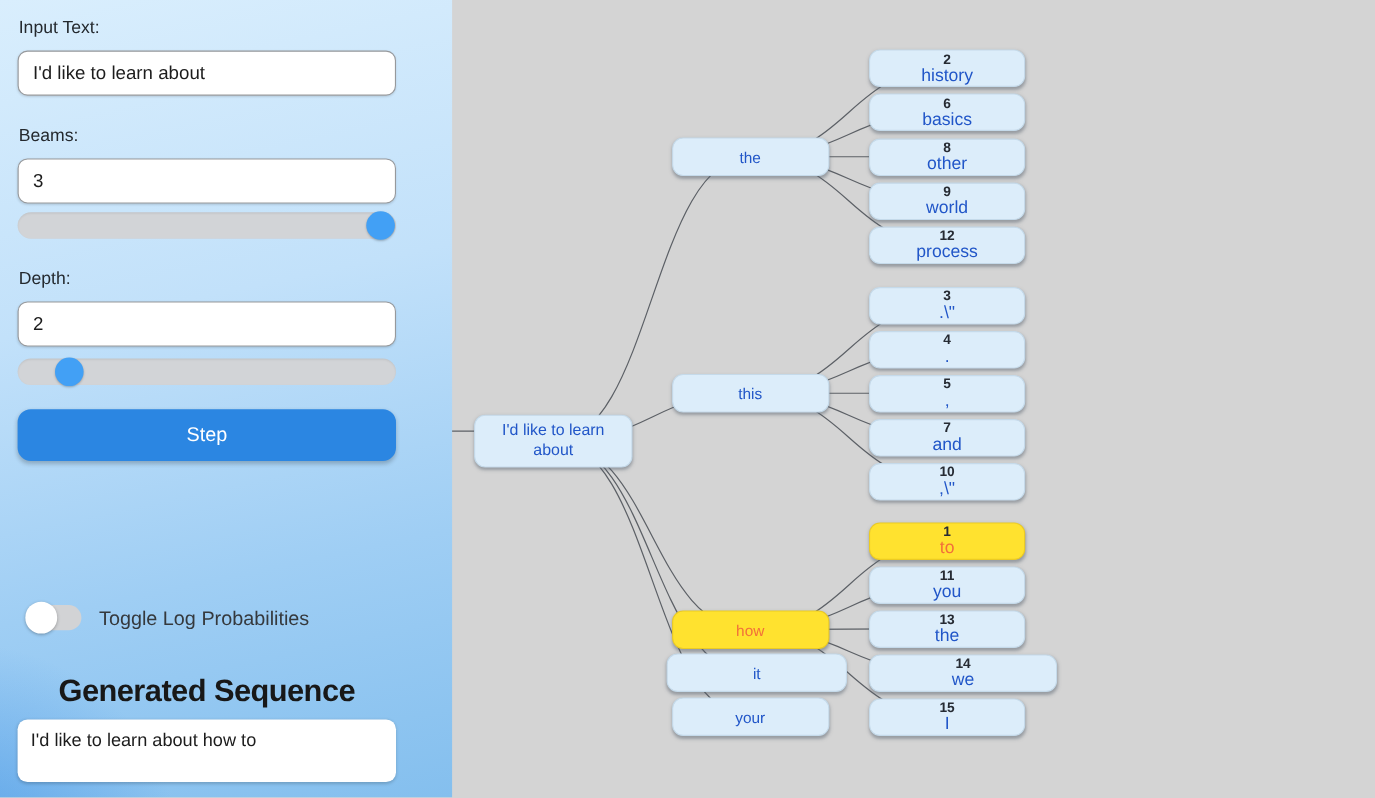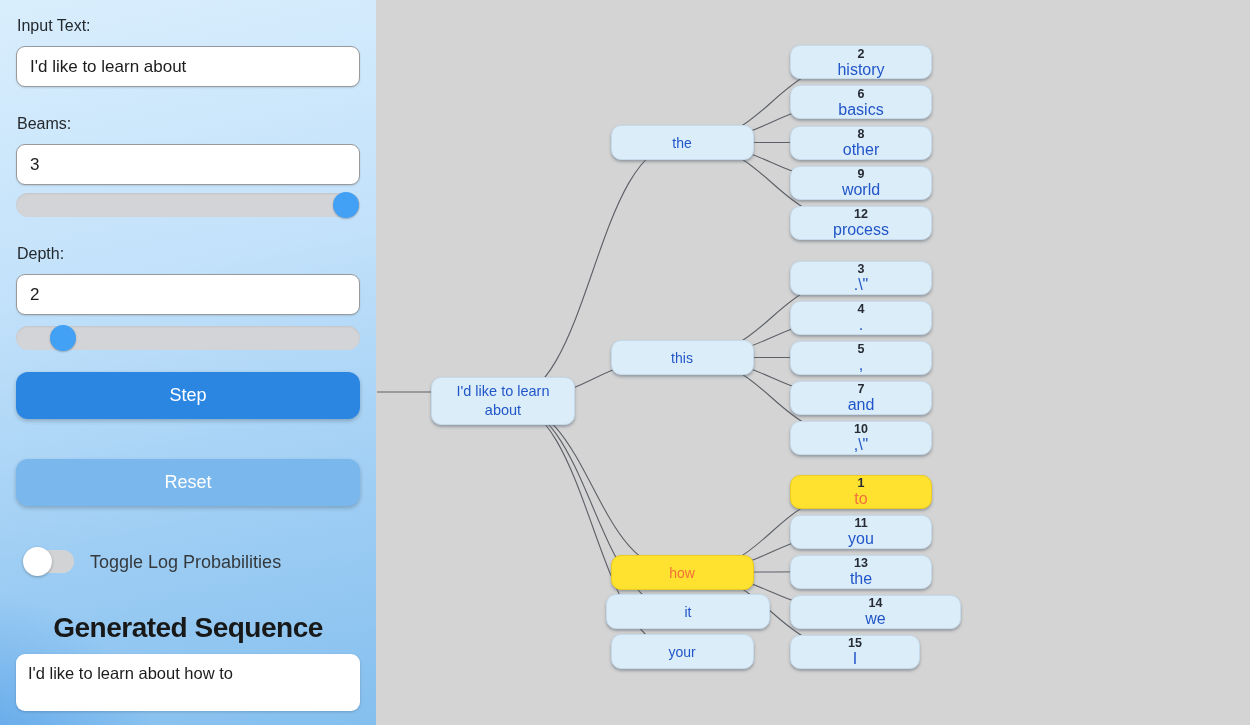--- a/index.html
+++ b/index.html
@@ -6,20 +6,21 @@
   body{
     width:1250px;height:725px;overflow:hidden;position:relative;
     font-family:"Liberation Sans",sans-serif;background:#d4d4d4;
   }
   
   .sidebar{
     position:absolute;left:0;top:0;width:376px;height:725px;z-index:3;
     background:
       radial-gradient(circle at -8% 108%, rgba(47,134,226,.55) 0%, rgba(47,134,226,0) 22%),
       linear-gradient(168deg,#d9eefd 0%,#c2e1fa 38%,#9fcef4 70%,#84bfee 100%);
+    padding-left: 35px;
   }
   .side-label{position:absolute;left:17px;font-size:16px;color:#24292e;}
   .side-input{
     position:absolute;left:16px;width:344px;height:41px;box-sizing:border-box;
     background:#fff;border:1px solid #97999c;border-radius:9px;
     padding:0 13px;font-size:17px;color:#1c1c1c;font-family:"Liberation Sans",sans-serif;
     box-shadow:0 1px 2px rgba(0,0,0,.12);
   }
   .slider-track{
     position:absolute;left:16px;width:344px;height:24px;border-radius:12px;
@@ -168,21 +169,21 @@
         <div class="word">you</div>
       </div>
       <div class="node l2" style="left: 414px; top: 554.5px; width: 142px; height: 34px;">
         <div class="num">13</div>
         <div class="word">the</div>
       </div>
       <div class="node l2" style="left: 414px; top: 594.5px; width: 171px; height: 34px;">
         <div class="num">14</div>
         <div class="word">we</div>
       </div>
-      <div class="node l2" style="left: 414px; top: 634.5px; width: 130px; height: 34px;">
+      <div class="node l2" style="left: 414px; top: 634.5px; width: 142px; height: 34px;">
         <div class="num">15</div>
         <div class="word">I</div>
       </div>
     </div>
 </div>
 
 <div class="sidebar">
   <div class="side-label" style="top:17px">Input Text:</div>
   <input class="side-input" style="top: 46px;" type="text" value="I'd like to learn about">
 
@@ -192,21 +193,20 @@
     <div class="slider-thumb" style="left:317px"></div>
   </div>
 
   <div class="side-label" style="top:245px">Depth:</div>
   <input class="side-input" style="top: 274px;" type="text" value="2">
   <div class="slider-track" style="top:326px">
     <div class="slider-thumb" style="left:34px"></div>
   </div>
 
   <button class="side-btn btn-step">Step</button>
-  <button class="side-btn btn-reset">Reset</button>
 
   <div class="toggle">
     <div class="toggle-knob"></div>
   </div>
   <div class="toggle-label">Toggle Log Probabilities</div>
 
   <div class="gen-heading">Generated Sequence</div>
   <textarea class="gen-textarea" style="">I'd like to learn about how to</textarea>
 </div>
 

